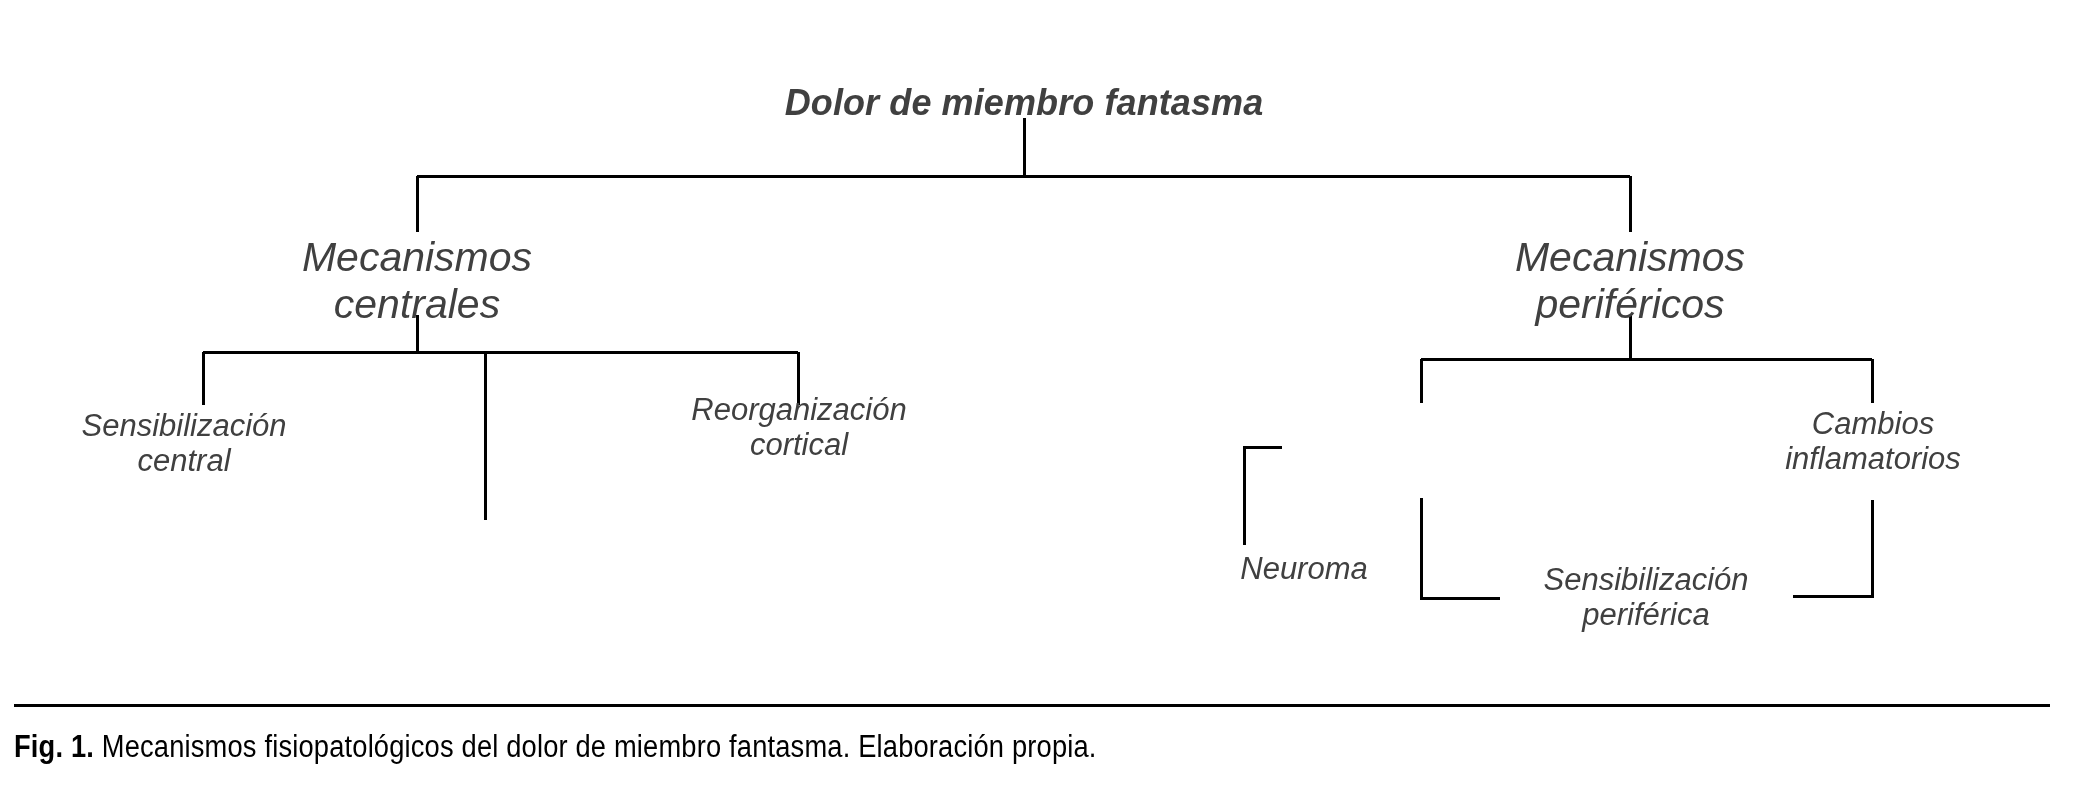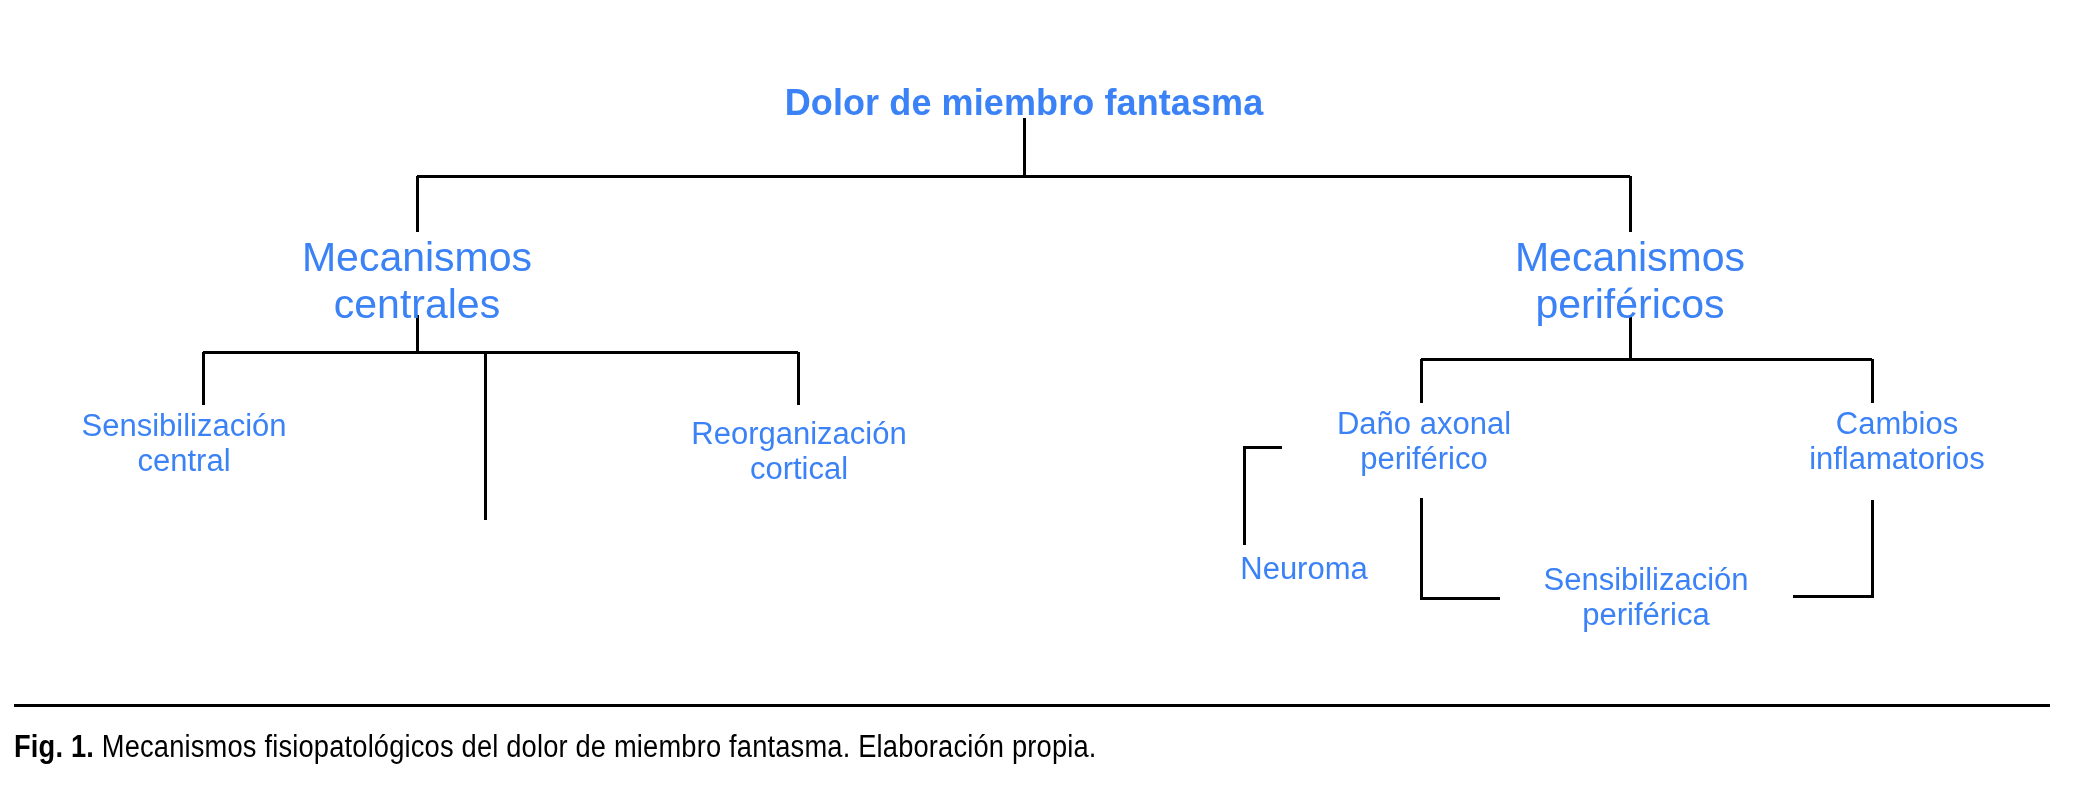--- a/index.html
+++ b/index.html
@@ -35,21 +35,22 @@
     stroke-width: 3;
     fill: none;
     shape-rendering: crispEdges;
   }
   
   .node {
     position: absolute;
     text-align: center;
     line-height: 1.14;
     white-space: pre-line;
-    color: #3b82f6;
+    color: #404040;
+    font-style: italic;
   }
   .node-root {
     font-family: "Liberation Sans", sans-serif;
     font-weight: bold;
     font-size: 36px;
     letter-spacing: 0.1px;
   }
   .node-level1 {
     font-family: "Liberation Sans", sans-serif;
     font-weight: normal;
@@ -144,27 +145,25 @@
   <div class="node node-level1 pos" style="left:417px; top:234px;">Mecanismos
 centrales</div>
 
   <div class="node node-level1 pos" style="left:1630px; top:234px;">Mecanismos
 periféricos</div>
 
   <div class="node node-level2 pos" style="left:184px; top:408px;">Sensibilización
 central</div>
 
 
-  <div class="node node-level2 pos" style="left:799px; top:416px;">Reorganización
+  <div class="node node-level2 pos" style="left:799px; top:392px;">Reorganización
 cortical</div>
 
-  <div class="node node-level2 pos" style="left:1424px; top:406px;">Daño axonal
-periférico</div>
 
-  <div class="node node-level2 pos" style="left:1873px; top:406px;margin-left:24px;">Cambios
+  <div class="node node-level2 pos" style="left:1873px; top:406px;">Cambios
 inflamatorios</div>
 
   <div class="node node-level2 pos" style="left:1304px; top:551px;">Neuroma</div>
 
   <div class="node node-level2 pos" style="left:1646px; top:562px;">Sensibilización
 periférica</div>
 
   <div id="caption-block">
     <div id="caption-rule"></div>
     <div id="caption-text"><span id="caption-label">Fig. 1.</span><span id="caption-body"> Mecanismos fisiopatológicos del dolor de miembro fantasma. Elaboración propia.</span></div>

